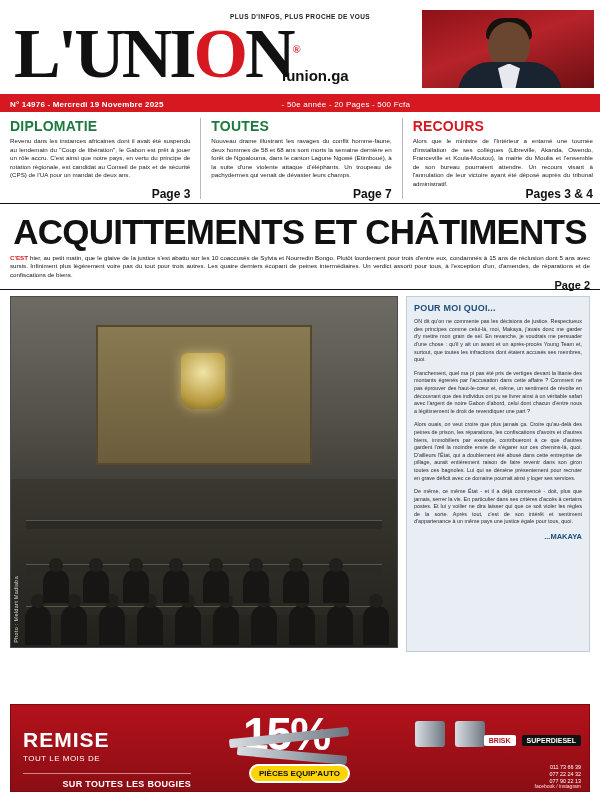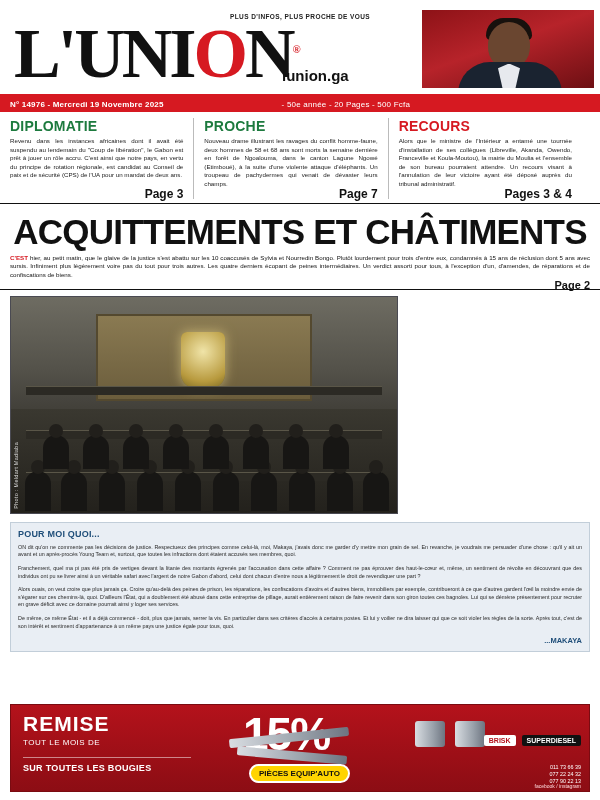--- a/index.html
+++ b/index.html
@@ -96,21 +96,21 @@
     letter-spacing:.2px;
     gap:0;
   }
   .strap .left { font-weight:bold; }
   .strap .mid { margin-left:118px; font-weight:normal; }
 
   
   .teasers {
     display:flex;
     border-bottom:1.5px solid #111;
-    padding:6px 28px 4px 10px;
+    padding:6px 7px 4px 10px;
     gap:10px;
     height:92px;
   }
   .teaser { flex:1; position:relative; }
   .teaser + .teaser { border-left:1px solid #bbb; padding-left:10px; }
   .teaser h3 {
     margin:0 0 3px 0;
     font-size:14px;
     letter-spacing:.2px;
     font-family:"Liberation Sans", sans-serif;
@@ -155,21 +155,20 @@
     position:absolute; right:10px; bottom:0px;
     font-size:11px; font-weight:bold;
   }
 
   
   .body-row {
     display:flex;
     padding:6px 10px 0 10px;
     gap:8px;
     height:362px;
-    flex-direction:column;
   }
   .photo-main {
     position:relative;
     width:388px; height:352px;
     background:#2b2b33;
     overflow:hidden;
     border:1px solid #4a4a52;
   }
   .pm-wall {
     position:absolute; left:0; top:0; width:100%; height:55%;
@@ -243,30 +242,31 @@
   
   .ad {
     position:absolute;
     left:10px; right:10px; bottom:8px;
     height:88px;
     background:linear-gradient(180deg,#b4121b 0%,#8c0d14 100%);
     color:#fff;
     overflow:hidden;
     border:1px solid #7a0b11;
   }
-  .ad-left { position:absolute; left:12px; top:8px; width:180px; }
+  .ad-left { position:absolute; left:12px; top:24px; width:180px; }
   .ad-remise { font-size:21px; font-weight:bold; letter-spacing:1px; line-height:22px; }
   .ad-sub { font-size:8px; letter-spacing:.5px; margin-top:3px; }
   .ad-nov { font-size:19px; font-weight:bold; letter-spacing:.5px; line-height:20px; }
   .ad-bougies {
     margin-top:10px;
     font-size:9px; font-weight:bold; letter-spacing:.3px;
     border-top:1px solid rgba(255,255,255,.5);
     padding-top:5px;
     width:168px;
+    text-align:right;
   }
   .ad-pct {
     position:absolute; left:232px; top:2px;
     font-size:46px; font-weight:bold; color:#fff; letter-spacing:-2px;
   }
   .ad-plug {
     position:absolute; top:24px; width:66px; height:9px;
     background:linear-gradient(90deg,#d9dde2,#9aa2ab 60%,#6d7480);
     border-radius:2px;
   }
@@ -323,21 +323,21 @@
     <span class="mid">- 50e année - 20 Pages - 500 Fcfa</span>
   </div>
 
   <div class="teasers">
     <div class="teaser">
       <h3 class="t-green">DIPLOMATIE</h3>
       <p>Revenu dans les instances africaines dont il avait été suspendu au lendemain du "Coup de libération", le Gabon est prêt à jouer un rôle accru. C'est ainsi que notre pays, en vertu du principe de rotation régionale, est candidat au Conseil de paix et de sécurité (CPS) de l'UA pour un mandat de deux ans.</p>
       <div class="pg">Page 3</div>
     </div>
     <div class="teaser">
-      <h3 class="t-green">PROCHE</h3>
+      <h3 class="t-green">TOUTES</h3>
       <p>Nouveau drame illustrant les ravages du conflit homme-faune, deux hommes de 58 et 68 ans sont morts la semaine dernière en forêt de Ngoalouma, dans le canton Lagune Ngowé (Etimboué), à la suite d'une violente attaque d'éléphants. Un troupeau de pachydermes qui venait de dévaster leurs champs.</p>
       <div class="pg">Page 7</div>
     </div>
     <div class="teaser">
       <h3 class="t-red">RECOURS</h3>
       <p>Alors que le ministre de l'Intérieur a entamé une tournée d'installation de ses collègues (Libreville, Akanda, Owendo, Franceville et Koula-Moutou), la mairie du Moulia et l'ensemble de son bureau pourraient attendre. Un recours visant à l'annulation de leur victoire ayant été déposé auprès du tribunal administratif.</p>
       <div class="pg">Pages 3 &amp; 4</div>
     </div>
   </div>
 

